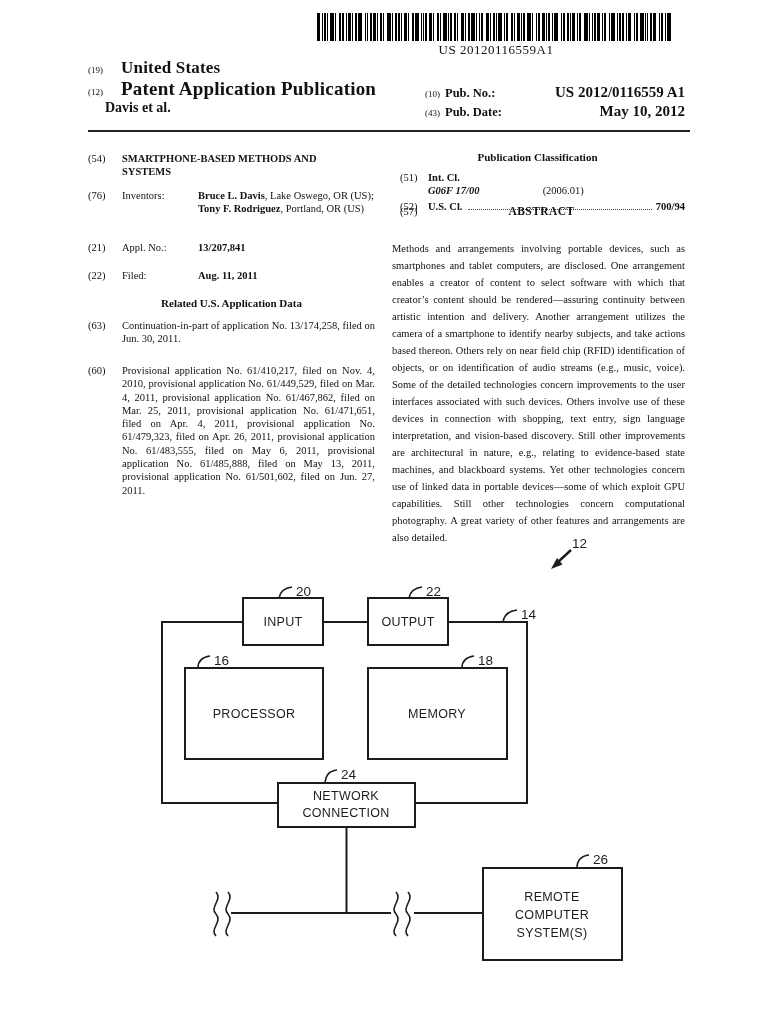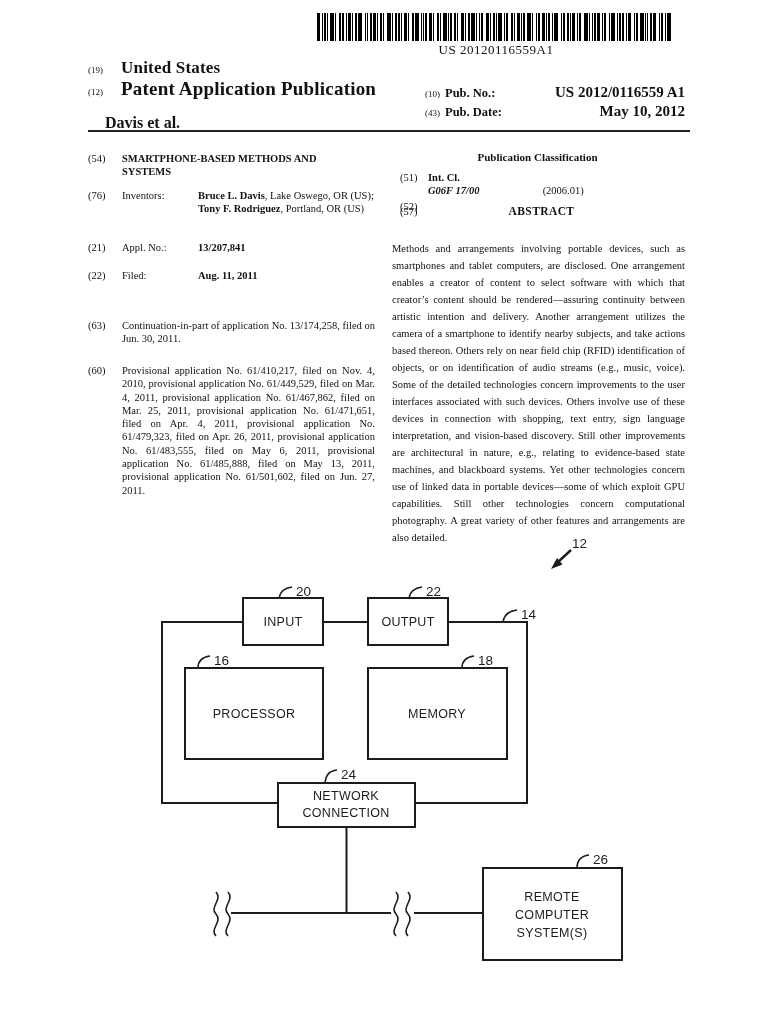--- a/index.html
+++ b/index.html
@@ -11,21 +11,21 @@
   .abs{position:absolute;}
   
   #barcode{left:317px;top:13px;width:358px;height:28px;display:flex;align-items:stretch;overflow:hidden;}
   #barcode div{background:#000;height:100%;flex:0 0 auto;}
   #barcode-text{left:317px;top:42px;width:358px;text-align:center;font-size:13px;letter-spacing:.5px;}
   .code{font-size:9px;white-space:nowrap;}
   #hdr-left{left:88px;top:58px;width:340px;}
   .hl-row{display:flex;align-items:baseline;gap:18px;}
   .country{font-size:17px;font-weight:bold;letter-spacing:.2px;}
   .kind{font-size:19px;font-weight:bold;letter-spacing:.2px;}
-  .authors{font-size:16px;font-weight:bold;margin-left:17px;margin-top:14px;}
+  .authors{font-size:14px;font-weight:bold;margin-left:17px;margin-top:0;}
   #hdr-right{left:425px;top:84px;width:260px;}
   .hr-row{display:flex;align-items:baseline;gap:5px;margin-bottom:2px;}
   .hr-label{font-size:12.5px;font-weight:bold;white-space:nowrap;}
   .hr-value{font-size:15px;font-weight:bold;white-space:nowrap;margin-left:auto;}
   #hdr-rule{left:88px;top:130px;width:602px;height:0;border-top:2px solid #222;}
   
   .row{display:flex;align-items:flex-start;font-size:10.5px;line-height:13px;}
   .codecell{flex:0 0 34px;}
   .labelcell{flex:0 0 76px;}
   .just{text-align:justify;}
@@ -217,20 +217,21 @@
     <span class="labelcell">Appl. No.:</span>
     <span class="b">13/207,841</span>
   </div>
 
   <div id="row22" class="abs row">
     <span class="codecell">(22)</span>
     <span class="labelcell">Filed:</span>
     <span class="b">Aug. 11, 2011</span>
   </div>
 
+  <div id="related-heading" class="abs heading">Related U.S. Application Data</div>
 
   <div id="row63" class="abs row">
     <span class="codecell">(63)</span>
     <span class="val just">Continuation-in-part of application No. 13/174,258, filed on Jun. 30, 2011.</span>
   </div>
 
   <div id="row60" class="abs row">
     <span class="codecell">(60)</span>
     <span class="val just">Provisional application No. 61/410,217, filed on Nov. 4, 2010, provisional application No. 61/449,529, filed on Mar. 4, 2011, provisional application No. 61/467,862, filed on Mar. 25, 2011, provisional application No. 61/471,651, filed on Apr. 4, 2011, provisional application No. 61/479,323, filed on Apr. 26, 2011, provisional application No. 61/483,555, filed on May 6, 2011, provisional application No. 61/485,888, filed on May 13, 2011, provisional application No. 61/501,602, filed on Jun. 27, 2011.</span>
   </div>
@@ -241,20 +242,25 @@
     <span class="codecell">(51)</span>
     <span>
       <span class="b">Int. Cl.</span><br>
       <span class="cls">G06F 17/00</span>
       <span>(2006.01)</span>
     </span>
   </div>
 
   <div id="row52" class="abs row">
     <span class="codecell">(52)</span>
+    <span class="flexline">
+      <span class="b">U.S. Cl.</span>
+      <span class="dots"></span>
+      <span class="b">700/94</span>
+    </span>
   </div>
 
   <div id="row57" class="abs row">
     <span class="codecell">(57)</span>
     <span class="abstitle">ABSTRACT</span>
   </div>
 
   <div id="abstract" class="abs">Methods and arrangements involving portable devices, such as smartphones and tablet computers, are disclosed. One arrangement enables a creator of content to select software with which that creator’s content should be rendered—assuring continuity between artistic intention and delivery. Another arrangement utilizes the camera of a smartphone to identify nearby subjects, and take actions based thereon. Others rely on near field chip (RFID) identification of objects, or on identification of audio streams (e.g., music, voice). Some of the detailed technologies concern improvements to the user interfaces associated with such devices. Others involve use of these devices in connection with shopping, text entry, sign language interpretation, and vision-based discovery. Still other improvements are architectural in nature, e.g., relating to evidence-based state machines, and blackboard systems. Yet other technologies concern use of linked data in portable devices—some of which exploit GPU capabilities. Still other technologies concern computational photography. A great variety of other features and arrangements are also detailed.</div>
 
   <svg id="fig" class="abs" width="768" height="1031" viewBox="0 0 768 1031">

